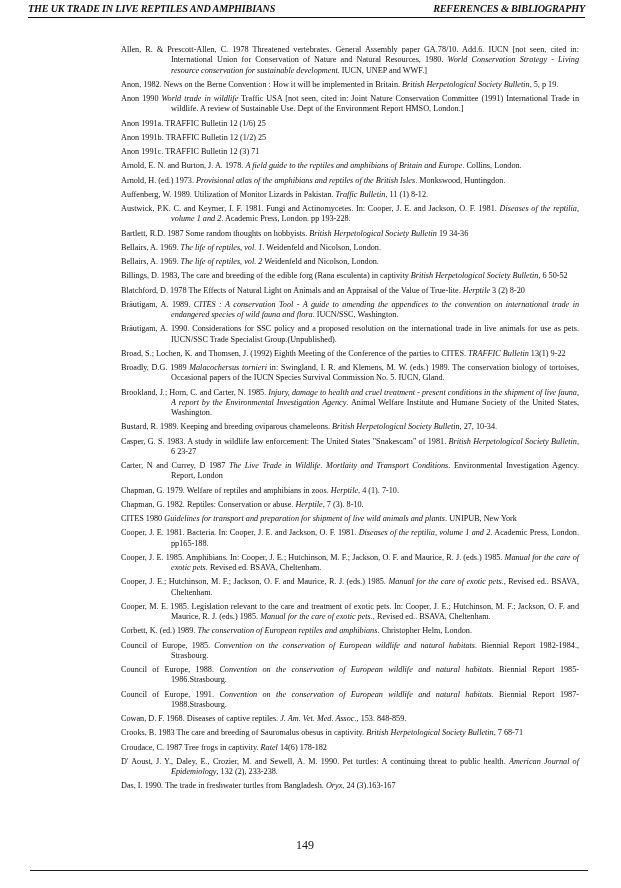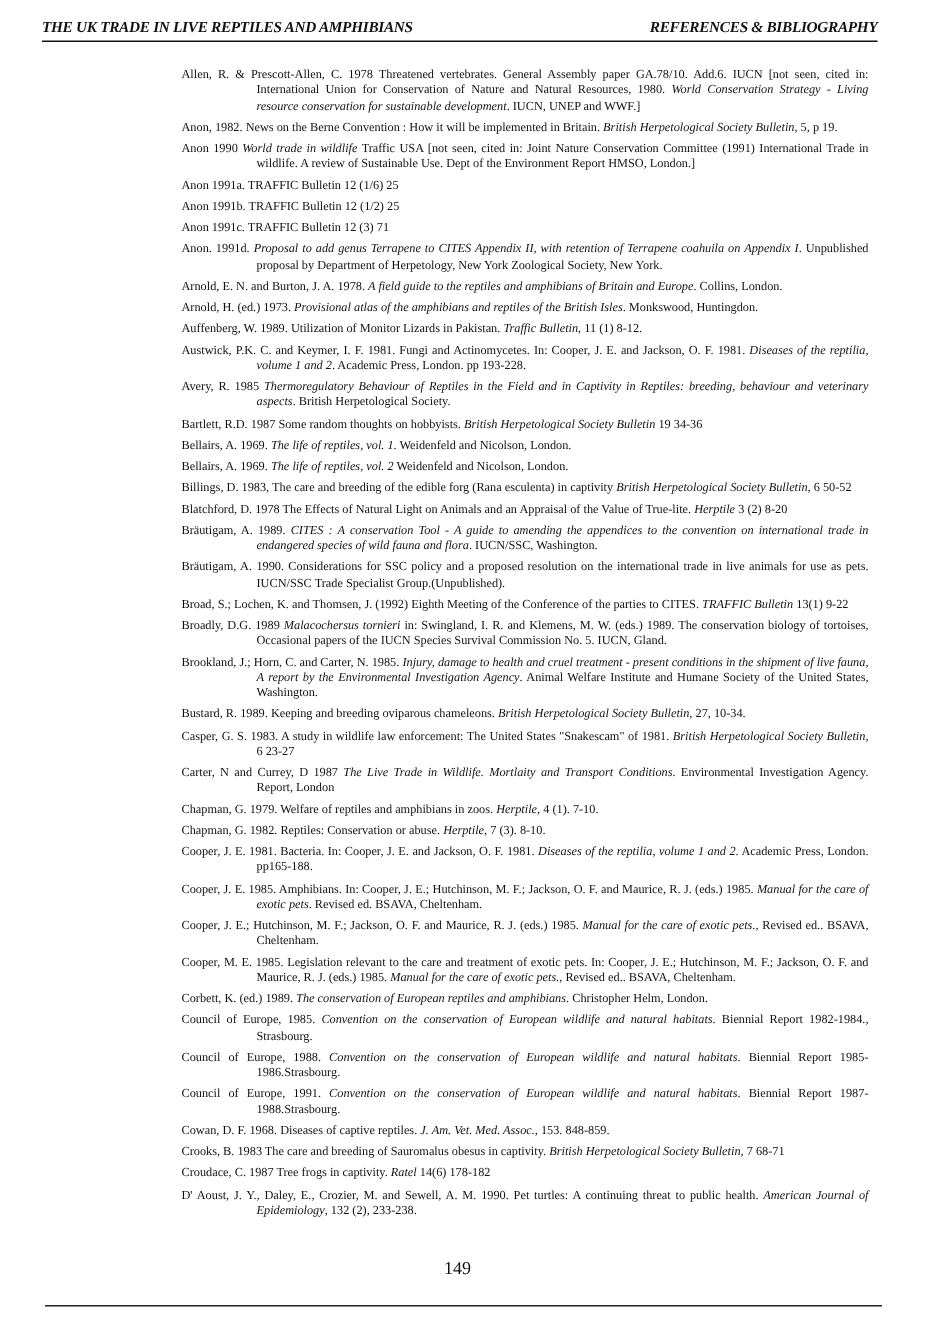--- a/index.html
+++ b/index.html
@@ -1,18 +1,18 @@
 <!DOCTYPE html>
 <html><head>
 <meta charset="utf-8">
 <style>
   html, body { margin: 0; padding: 0; background: #ffffff; }
   body { width: 621px; height: 888px; position: relative; overflow: hidden;
          font-family: "Liberation Serif", "DejaVu Serif", serif; color: #111; }
-  .header { position: absolute; left: 28px; top: 12px; width: 557px; height: 15px;
+  .header { position: absolute; left: 28px; top: 2px; width: 557px; height: 15px;
             border-bottom: 1.3px solid #111; font-style: italic; font-weight: bold;
             font-size: 10.2px; letter-spacing: -0.2px; }
   .header .left { position: absolute; left: 0; top: 1px; }
   .header .right { position: absolute; right: 0; top: 1px; }
   .refs { position: absolute; left: 117px; top: 41px; width: 466px;
           font-size: 8.2px; line-height: 10.25px; text-align: justify; }
   .ref { padding-left: 50px; text-indent: -50px; margin: 4px; font-family: Liberation Serif, serif; }
   .ref i { font-style: italic; }
   .page-number { position: absolute; left: 296px; top: 838px; font-size: 12px; }
   .footer-rule { position: absolute; left: 30px; top: 870px; width: 558px; height: 0;
@@ -26,49 +26,49 @@
   <span class="right">REFERENCES &amp; BIBLIOGRAPHY</span>
 </div>
 
 <div class="refs" id="refs">
     <p class="ref"><span>Allen, R. &amp; Prescott-Allen, C. 1978 Threatened vertebrates. General Assembly paper GA.78/10. Add.6. IUCN [not seen, cited in: International Union for Conservation of Nature and Natural Resources, 1980. </span><i>World Conservation Strategy - Living resource conservation for sustainable development</i><span>. IUCN, UNEP and WWF.]</span></p>
     <p class="ref"><span>Anon, 1982. News on the Berne Convention : How it will be implemented in Britain. </span><i>British Herpetological Society Bulletin</i><span>, 5, p 19.</span></p>
     <p class="ref"><span>Anon 1990 </span><i>World trade in wildlife</i><span> Traffic USA [not seen, cited in: Joint Nature Conservation Committee (1991) International Trade in wildlife. A review of Sustainable Use. Dept of the Environment Report HMSO, London.]</span></p>
     <p class="ref"><span>Anon 1991a. TRAFFIC Bulletin 12 (1/6) 25</span><i></i><span></span></p>
     <p class="ref"><span>Anon 1991b. TRAFFIC Bulletin 12 (1/2) 25</span><i></i><span></span></p>
     <p class="ref"><span>Anon 1991c. TRAFFIC Bulletin 12 (3) 71</span><i></i><span></span></p>
-    <p class="ref"><span>Anon. 1991d. </span><i>Proposal to add genus Terrapene to CITES Appendix II, with retention of Terrapene coahuila on Appendix I</i><span>. Unpublished proposal by Department of Herpetology, New York Zoological Society, New York.</span></p>
     <p class="ref"><span>Arnold, E. N. and Burton, J. A. 1978. </span><i>A field guide to the reptiles and amphibians of Britain and Europe</i><span>. Collins, London.</span></p>
     <p class="ref"><span>Arnold, H. (ed.) 1973. </span><i>Provisional atlas of the amphibians and reptiles of the British Isles</i><span>. Monkswood, Huntingdon.</span></p>
     <p class="ref"><span>Auffenberg, W. 1989. Utilization of Monitor Lizards in Pakistan. </span><i>Traffic Bulletin</i><span>, 11 (1) 8-12.</span></p>
     <p class="ref"><span>Austwick, P.K. C. and Keymer, I. F. 1981. Fungi and Actinomycetes. In: Cooper, J. E. and Jackson, O. F. 1981. </span><i>Diseases of the reptilia, volume 1 and 2</i><span>. Academic Press, London. pp 193-228.</span></p>
-    <p class="ref"><span>Avery, R. 1985 </span><i>Thermoregulatory Behaviour of Reptiles in the Field and in Captivity in Reptiles: breeding, behaviour and veterinary aspects</i><span>. British Herpetological Society.</span></p>
     <p class="ref"><span>Bartlett, R.D. 1987 Some random thoughts on hobbyists. </span><i>British Herpetological Society Bulletin</i><span> 19 34-36</span></p>
     <p class="ref"><span>Bellairs, A. 1969. </span><i>The life of reptiles, vol. 1</i><span>. Weidenfeld and Nicolson, London.</span></p>
     <p class="ref"><span>Bellairs, A. 1969. </span><i>The life of reptiles, vol. 2</i><span> Weidenfeld and Nicolson, London.</span></p>
     <p class="ref"><span>Billings, D. 1983, The care and breeding of the edible forg (Rana esculenta) in captivity </span><i>British Herpetological Society Bulletin</i><span>, 6 50-52</span></p>
     <p class="ref"><span>Blatchford, D. 1978 The Effects of Natural Light on Animals and an Appraisal of the Value of True-lite. </span><i>Herptile</i><span> 3 (2) 8-20</span></p>
     <p class="ref"><span>Bräutigam, A. 1989. </span><i>CITES : A conservation Tool - A guide to amending the appendices to the convention on international trade in endangered species of wild fauna and flora</i><span>. IUCN/SSC, Washington.</span></p>
     <p class="ref"><span>Bräutigam, A. 1990. Considerations for SSC policy and a proposed resolution on the international trade in live animals for use as pets. IUCN/SSC Trade Specialist Group.(Unpublished).</span><i></i><span></span></p>
     <p class="ref"><span>Broad, S.; Lochen, K. and Thomsen, J. (1992) Eighth Meeting of the Conference of the parties to CITES. </span><i>TRAFFIC Bulletin</i><span> 13(1) 9-22</span></p>
     <p class="ref"><span>Broadly, D.G. 1989 </span><i>Malacochersus tornieri</i><span> in: Swingland, I. R. and Klemens, M. W. (eds.) 1989. The conservation biology of tortoises, Occasional papers of the IUCN Species Survival Commission No. 5. IUCN, Gland.</span></p>
     <p class="ref"><span>Brookland, J.; Horn, C. and Carter, N. 1985. </span><i>Injury, damage to health and cruel treatment - present conditions in the shipment of live fauna, A report by the Environmental Investigation Agency</i><span>. Animal Welfare Institute and Humane Society of the United States, Washington.</span></p>
     <p class="ref"><span>Bustard, R. 1989. Keeping and breeding oviparous chameleons. </span><i>British Herpetological Society Bulletin</i><span>, 27, 10-34.</span></p>
     <p class="ref"><span>Casper, G. S. 1983. A study in wildlife law enforcement: The United States "Snakescam" of 1981. </span><i>British Herpetological Society Bulletin</i><span>, 6 23-27</span></p>
     <p class="ref"><span>Carter, N and Currey, D 1987 </span><i>The Live Trade in Wildlife. Mortlaity and Transport Conditions</i><span>. Environmental Investigation Agency. Report, London</span></p>
     <p class="ref"><span>Chapman, G. 1979. Welfare of reptiles and amphibians in zoos. </span><i>Herptile</i><span>, 4 (1). 7-10.</span></p>
     <p class="ref"><span>Chapman, G. 1982. Reptiles: Conservation or abuse. </span><i>Herptile</i><span>, 7 (3). 8-10.</span></p>
+    <p class="ref"><span>CITES 1980 </span><i>Guidelines for transport and preparation for shipment of live wild animals and plants</i><span>. UNIPUB, New York</span></p>
     <p class="ref"><span>Cooper, J. E. 1981. Bacteria. In: Cooper, J. E. and Jackson, O. F. 1981. </span><i>Diseases of the reptilia, volume 1 and 2</i><span>. Academic Press, London. pp165-188.</span></p>
     <p class="ref"><span>Cooper, J. E. 1985. Amphibians. In: Cooper, J. E.; Hutchinson, M. F.; Jackson, O. F. and Maurice, R. J. (eds.) 1985. </span><i>Manual for the care of exotic pets</i><span>. Revised ed. BSAVA, Cheltenham.</span></p>
     <p class="ref"><span>Cooper, J. E.; Hutchinson, M. F.; Jackson, O. F. and Maurice, R. J. (eds.) 1985. </span><i>Manual for the care of exotic pets.</i><span>, Revised ed.. BSAVA, Cheltenham.</span></p>
     <p class="ref"><span>Cooper, M. E. 1985. Legislation relevant to the care and treatment of exotic pets. In: Cooper, J. E.; Hutchinson, M. F.; Jackson, O. F. and Maurice, R. J. (eds.) 1985. </span><i>Manual for the care of exotic pets.</i><span>, Revised ed.. BSAVA, Cheltenham.</span></p>
     <p class="ref"><span>Corbett, K. (ed.) 1989. </span><i>The conservation of European reptiles and amphibians</i><span>. Christopher Helm, London.</span></p>
     <p class="ref"><span>Council of Europe, 1985. </span><i>Convention on the conservation of European wildlife and natural habitats</i><span>. Biennial Report 1982-1984., Strasbourg.</span></p>
     <p class="ref"><span>Council of Europe, 1988. </span><i>Convention on the conservation of European wildlife and natural habitats</i><span>. Biennial Report 1985-1986.Strasbourg.</span></p>
     <p class="ref"><span>Council of Europe, 1991. </span><i>Convention on the conservation of European wildlife and natural habitats</i><span>. Biennial Report 1987-1988.Strasbourg.</span></p>
     <p class="ref"><span>Cowan, D. F. 1968. Diseases of captive reptiles. </span><i>J. Am. Vet. Med. Assoc.</i><span>, 153. 848-859.</span></p>
     <p class="ref"><span>Crooks, B. 1983 The care and breeding of Sauromalus obesus in captivity. </span><i>British Herpetological Society Bulletin</i><span>, 7 68-71</span></p>
     <p class="ref"><span>Croudace, C. 1987 Tree frogs in captivity. </span><i>Ratel</i><span> 14(6) 178-182</span></p>
     <p class="ref"><span>D' Aoust, J. Y., Daley, E., Crozier, M. and Sewell, A. M. 1990. Pet turtles: A continuing threat to public health. </span><i>American Journal of Epidemiology</i><span>, 132 (2), 233-238.</span></p>
+    <p class="ref"><span>Das, I. 1990. The trade in freshwater turtles from Bangladesh. </span><i>Oryx</i><span>, 24 (3).163-167</span></p>
   </div>
 
 <div class="page-number">149</div>
 <div class="footer-rule"></div>
 
 </body></html>

